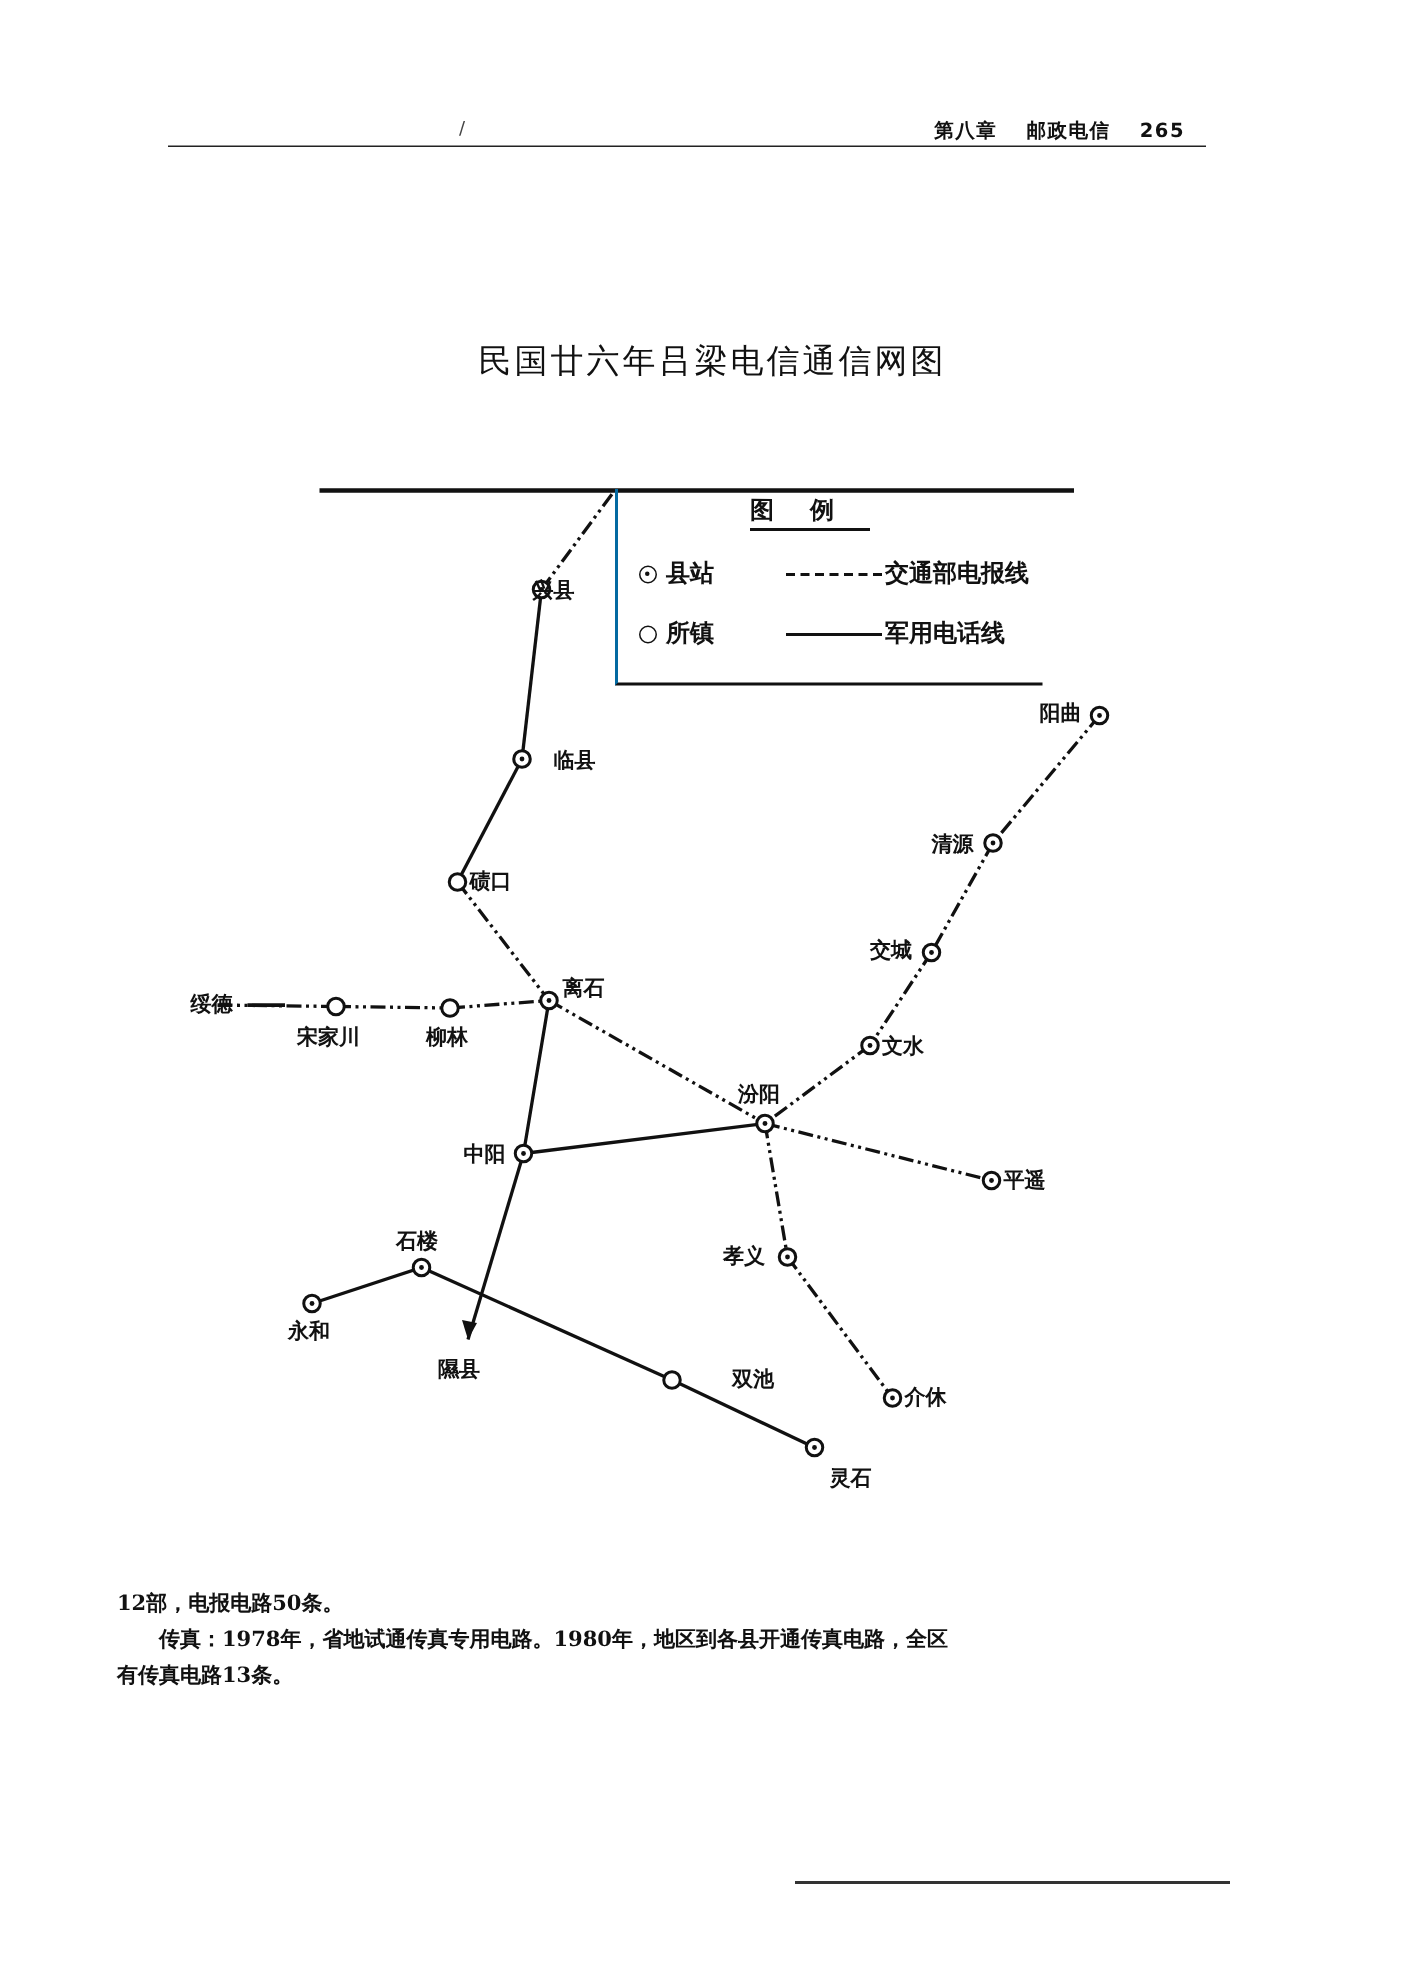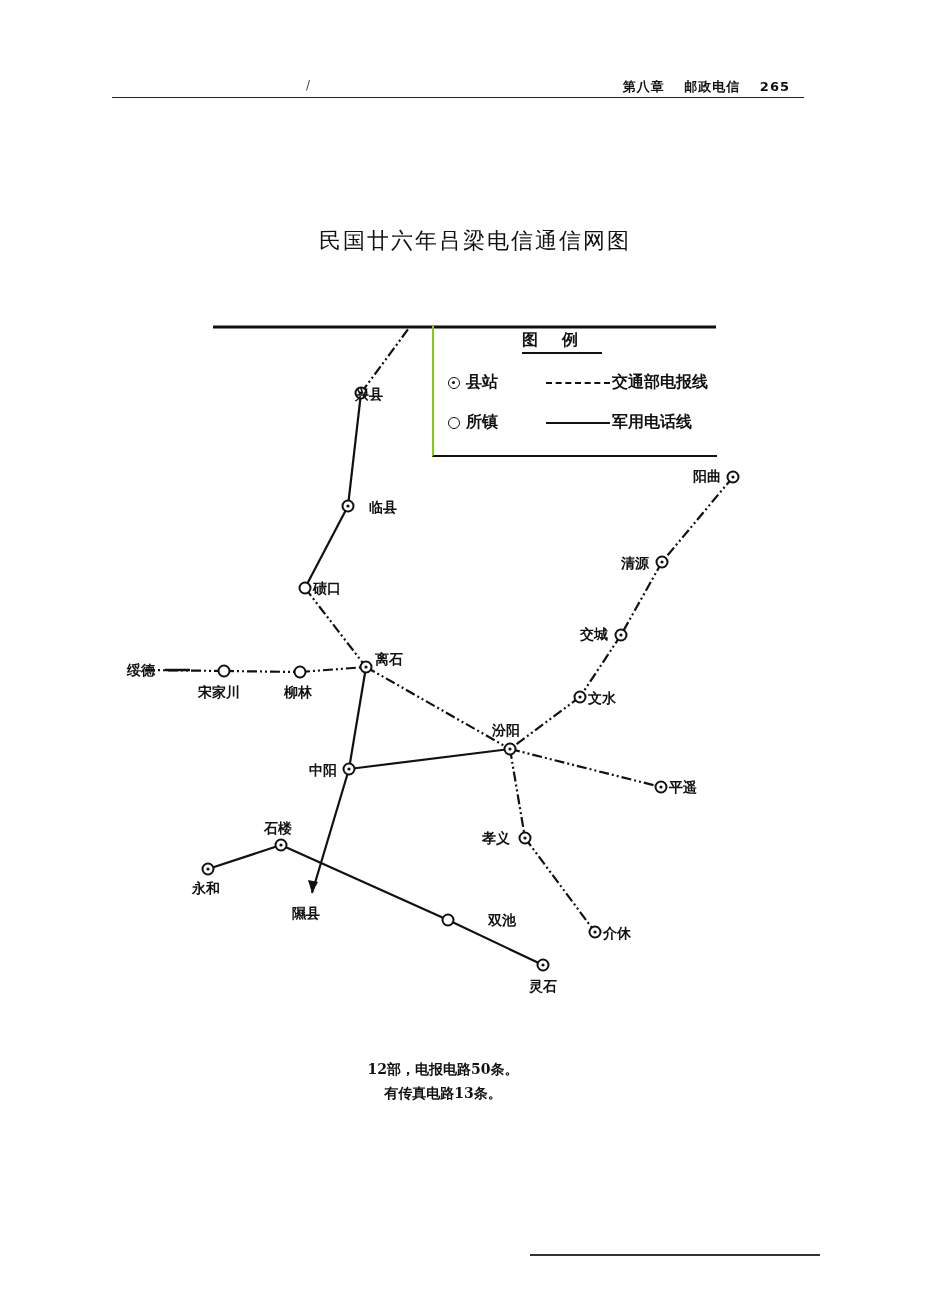--- a/index.html
+++ b/index.html
@@ -9,42 +9,42 @@
   .page-header .running-head { position: absolute; right: 12px; top: 0; font-size: 13px; font-weight: bold;
          letter-spacing: 1px; font-family: "DejaVu Sans", sans-serif; }
   .page-header .running-head span { margin-left: 14px; }
   .header-rule { position: absolute; left: 112px; top: 97px; width: 692px; height: 0;
          border-top: 1.5px solid #222; }
   .stray-mark { position: absolute; left: 306px; top: 78px; font-size: 12px; color: #444;
          font-family: "DejaVu Sans", sans-serif; }
   .map-title { position: absolute; left: 0; width: 950px; top: 226px; text-align: center;
          font-size: 22px; letter-spacing: 2px; font-family: "DejaVu Sans", sans-serif; }
   .map-svg { position: absolute; left: 0; top: 0; }
-  .legend { position: absolute; left: 432px; top: 326px; width: 285px; height: 131px;
-         border-left: 2px solid #84cc16; border-bottom: 2px solid #111; box-sizing: border-box; }
+  .legend { position: absolute; left: 410px; top: 326px; width: 285px; height: 131px;
+         border-left: 2px solid #0369a1; border-bottom: 2px solid #111; box-sizing: border-box; }
   .legend .legend-title { position: absolute; left: 88px; top: 4px; font-size: 16px; font-weight: bold;
          letter-spacing: 24px; border-bottom: 2px solid #111; padding-bottom: 1px;
          font-family: "DejaVu Sans", sans-serif; }
   .legend .row { position: absolute; left: 14px; font-size: 16px; font-family: "DejaVu Sans", sans-serif;
          font-weight: bold; display: flex; align-items: center; }
   .legend .row1 { top: 46px; }
   .legend .row2 { top: 86px; }
   .legend .sym { display: inline-block; width: 12px; height: 12px; border: 1.6px solid #111; border-radius: 50%;
          position: relative; margin-right: 6px; box-sizing: border-box; }
   .legend .sym.dot::after { content: ""; position: absolute; left: 3px; top: 3px; width: 3px; height: 3px;
          border-radius: 50%; background: #111; }
   .legend .lbl { width: 80px; }
   .legend .line-sample { display: inline-block; width: 64px; height: 0; margin-right: 2px; }
   .legend .line-sample.dashdot { border-top: 2px dashed #111; }
   .legend .line-sample.solid { border-top: 2px solid #111; }
   .node-label { position: absolute; font-size: 14px; font-weight: bold; font-family: "DejaVu Sans", sans-serif;
          white-space: nowrap; line-height: 16px; }
   .body-text { position: absolute; left: 78px; top: 1057px; width: 730px; font-size: 14px; line-height: 24px;
          font-family: "DejaVu Serif", serif; font-weight: bold; }
-  .body-text p { margin: 0; text-align: center; }
+  .body-text p { margin: 0; }
   .body-text .indent { text-indent: 28px; }
   .footer-rule { position: absolute; left: 530px; top: 1254px; width: 290px; height: 0; border-top: 2px solid #333; }
 </style>
 </head>
 <body>
 
 <div class="page-header">
   <div class="running-head">
     <span>第八章</span>
     <span>邮政电信</span>
@@ -148,25 +148,26 @@
 <div class="node-label" style="left:198px;top:684px;">宋家川</div>
 <div class="node-label" style="left:284px;top:684px;">柳林</div>
 <div class="node-label" style="left:693px;top:468px;">阳曲</div>
 <div class="node-label" style="left:621px;top:555px;">清源</div>
 <div class="node-label" style="left:580px;top:626px;">交城</div>
 <div class="node-label" style="left:588px;top:690px;">文水</div>
 <div class="node-label" style="left:492px;top:722px;">汾阳</div>
 <div class="node-label" style="left:309px;top:762px;">中阳</div>
 <div class="node-label" style="left:669px;top:779px;">平遥</div>
 <div class="node-label" style="left:482px;top:830px;">孝义</div>
-<div class="node-label" style="left:603px;top:925px;">介休</div>
+<div class="node-label" style="left:603px;top:925px;font-family:Liberation Mono, monospace;">介休</div>
 <div class="node-label" style="left:264px;top:820px;">石楼</div>
 <div class="node-label" style="left:192px;top:880px;">永和</div>
 <div class="node-label" style="left:292px;top:905px;">隰县</div>
 <div class="node-label" style="left:456px;top:912px;padding-left:32px;">双池</div>
-<div class="node-label" style="left:529px;top:978px;">灵石</div>
+<div class="node-label" style="left:553px;top:978px;">灵石</div>
 
 <div class="body-text">
   <p>12部，电报电路50条。</p>
+  <p class="indent">传真：1978年，省地试通传真专用电路。1980年，地区到各县开通传真电路，全区</p>
   <p>有传真电路13条。</p>
 </div>
 
 <div class="footer-rule"></div>
 
 </body></html>

